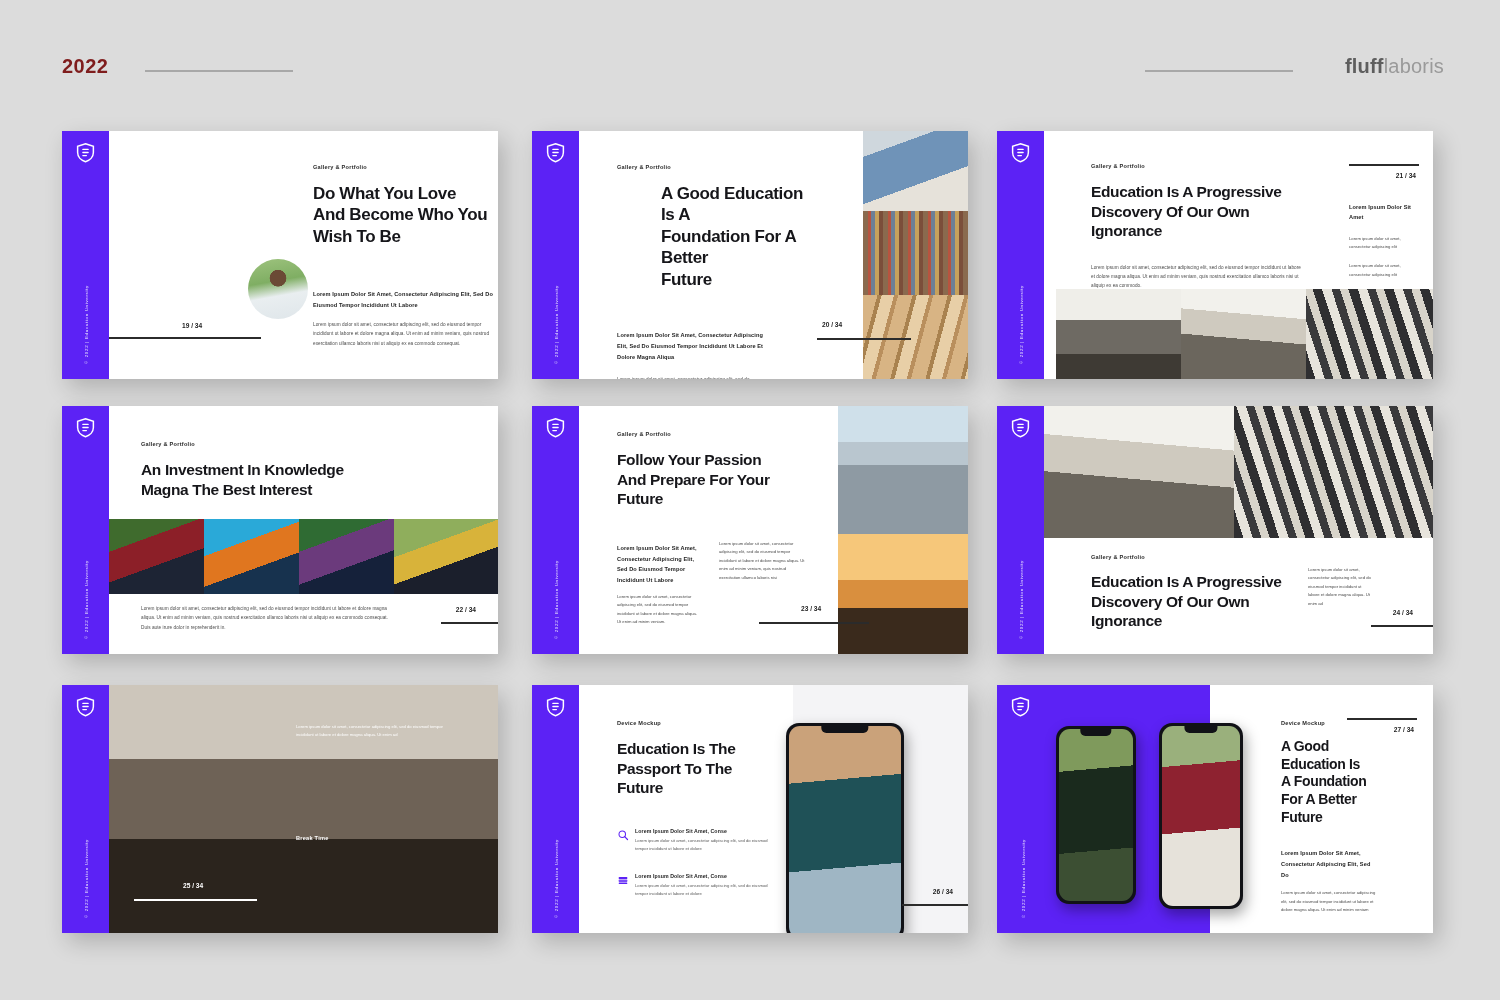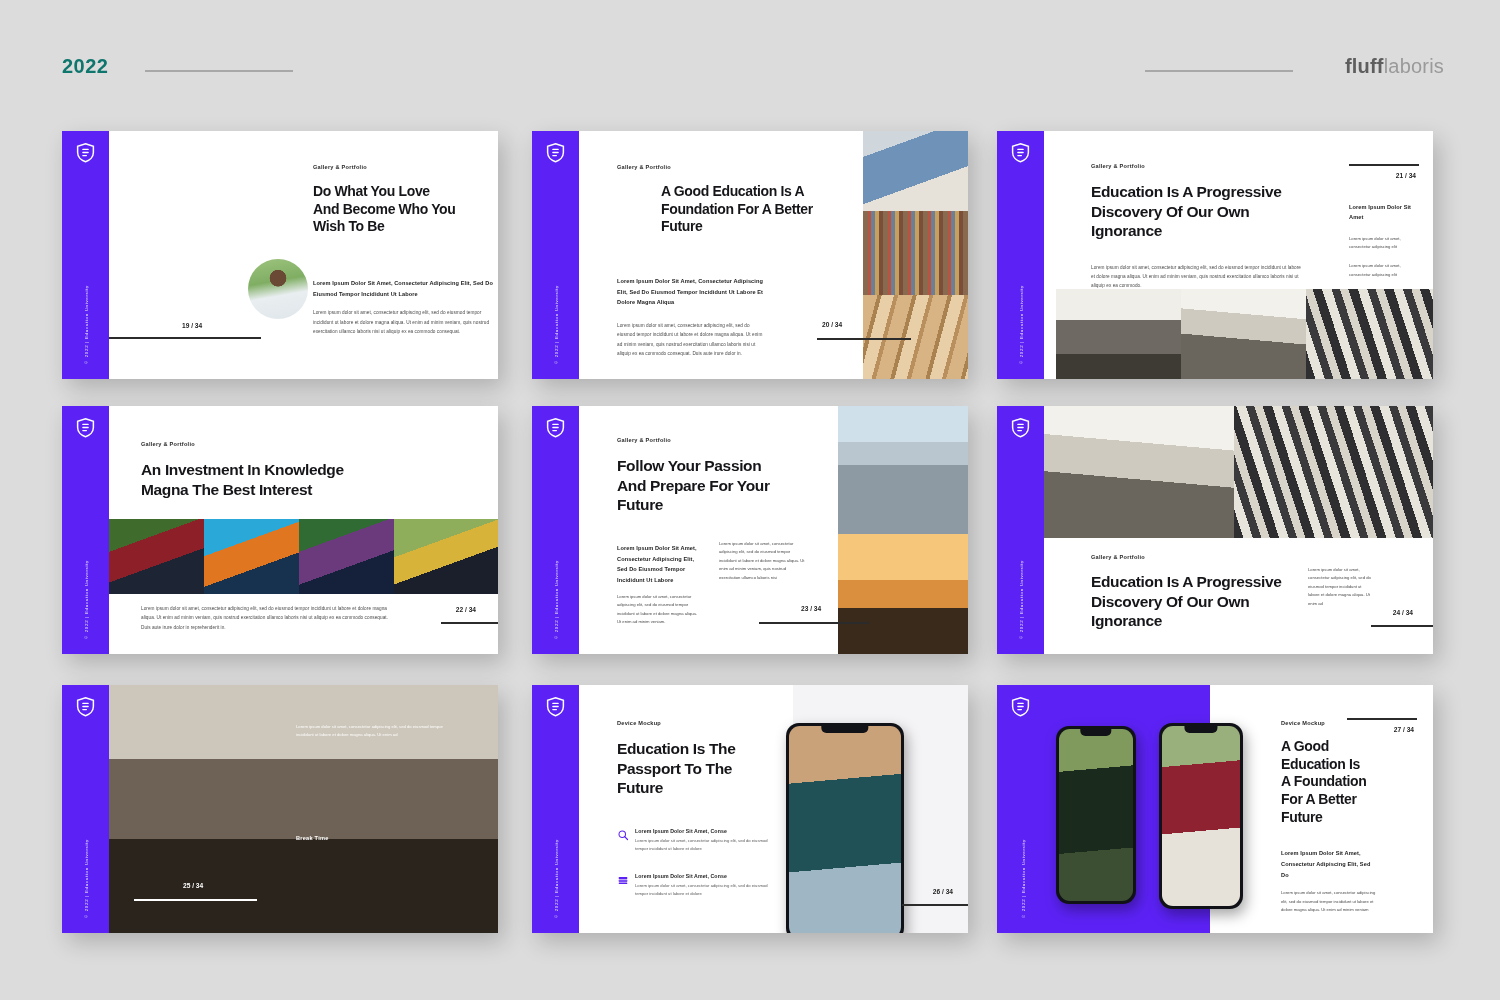--- a/index.html
+++ b/index.html
@@ -10,21 +10,21 @@
     font-family: "Liberation Sans", sans-serif;
     overflow: hidden;
   }
 
   
   .topbar {
     position: absolute; top: 0; left: 0; width: 1500px; height: 112px;
   }
   .year {
     position: absolute; left: 62px; top: 55px;
-    font-size: 20px; font-weight: 700; color: #0f766e; letter-spacing: .5px;
+    font-size: 20px; font-weight: 700; color: #7f1d1d; letter-spacing: .5px;
   }
   .rule-left {
     position: absolute; left: 145px; top: 70px; width: 148px; height: 2px;
     background: #a8a8a8;
   }
   .rule-right {
     position: absolute; right: 207px; top: 70px; width: 148px; height: 2px;
     background: #a8a8a8;
   }
   .brand {
@@ -67,21 +67,21 @@
     color: rgba(255,255,255,.88); white-space: nowrap;
   }
 
   
   .body { position: absolute; left: 47px; top: 0; right: 0; bottom: 0; }
 
   .eyebrow {
     font-size: 5.6px; font-weight: 700; color: #2a2a2a; letter-spacing: .25px;
   }
   .title {
-    font-size: 14px; font-weight: 700; color: #16161a;
+    font-size: 17px; font-weight: 700; color: #16161a;
     line-height: 1.26; letter-spacing: -.35px;
   }
   .title.sm { font-size: 15.5px; }
   .title.xs { font-size: 14px; }
   .lead {
     font-size: 5.6px; font-weight: 700; color: #222; line-height: 1.92;
     letter-spacing: .1px;
   }
   .para {
     font-size: 4.7px; color: #4a4a4a; line-height: 2.0; letter-spacing: .05px;
@@ -344,21 +344,21 @@
         <svg viewBox="0 0 24 24">
             <path d="M12 2 L21 5 V12 C21 17 17 21 12 22.5 C7 21 3 17 3 12 V5 Z" fill="none" stroke="#fff" stroke-width="1.7"></path>
             <path d="M9 8.5h6M9 12h6M9 15.5h4" stroke="#fff" stroke-width="1.5" stroke-linecap="round"></path>
           </svg>
       </span>
       <span class="vtext">© 2022  |  Education University</span>
     </div>
     <div class="body">
       <div class="img ph-group" style="right:0;top:0;width:130px;height:128px;"></div>
       <div class="img ph-sunset" style="right:0;top:128px;width:130px;bottom:0;"></div>
-      <div style="position:absolute;left:38px;top:31px;width:180px;">
+      <div style="position:absolute;left:38px;top:25px;width:180px;">
         <div class="eyebrow">Gallery &amp; Portfolio</div>
         <div class="title sm" style="margin-top:13px;">
           <div>Follow Your Passion</div>
           <div>And Prepare For Your</div>
           <div>Future</div>
         </div>
       </div>
       <div class="lead" style="position:absolute;left:38px;top:137px;width:84px;">Lorem Ipsum Dolor Sit Amet, Consectetur Adipiscing Elit, Sed Do Eiusmod Tempor Incididunt Ut Labore</div>
       <div class="micro" style="position:absolute;left:38px;top:187px;width:84px;">Lorem ipsum dolor sit amet, consectetur adipiscing elit, sed do eiusmod tempor incididunt ut labore et dolore magna aliqua. Ut enim ad minim veniam.</div>
       <div class="micro" style="position:absolute;left:140px;top:134px;width:88px;">Lorem ipsum dolor sit amet, consectetur adipiscing elit, sed do eiusmod tempor incididunt ut labore et dolore magna aliqua. Ut enim ad minim veniam, quis nostrud exercitation ullamco laboris nisi</div>

